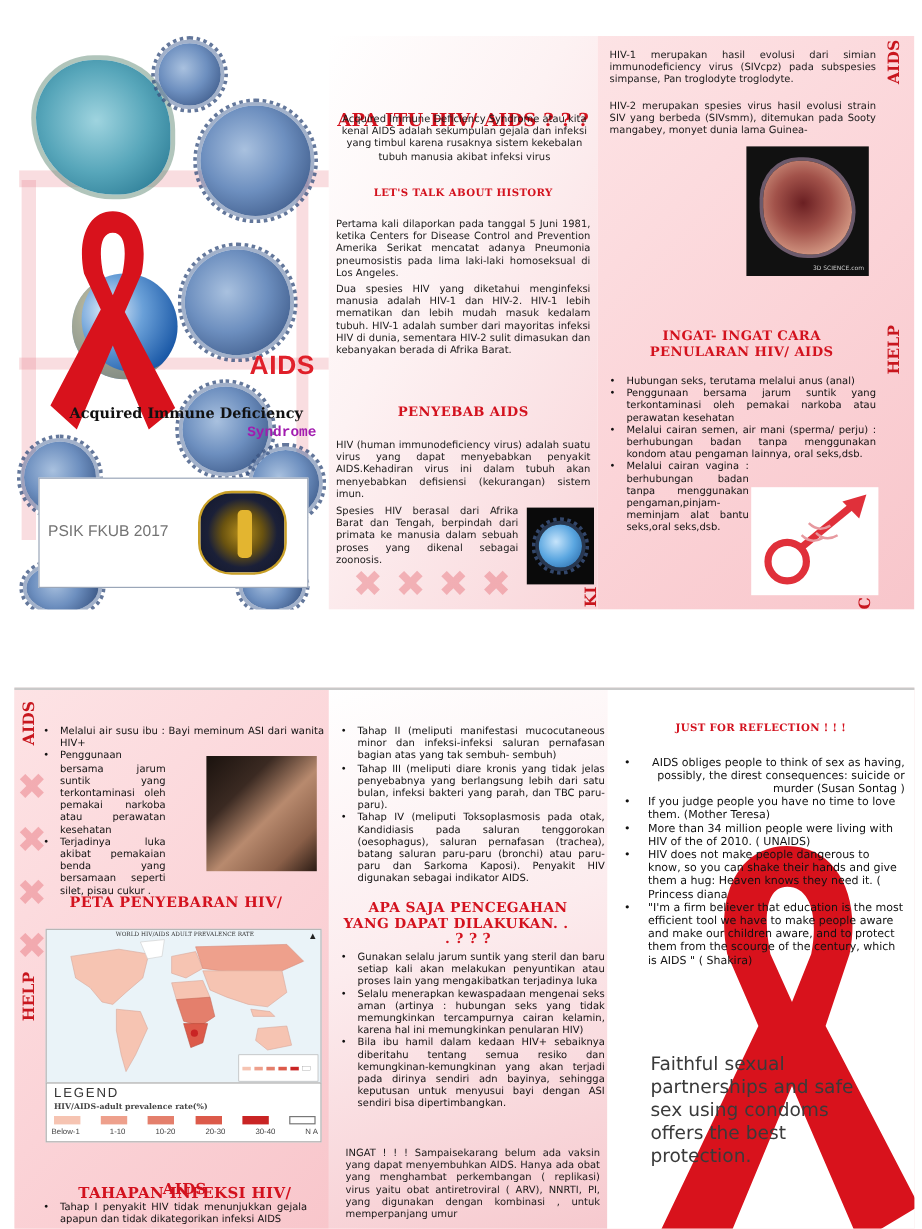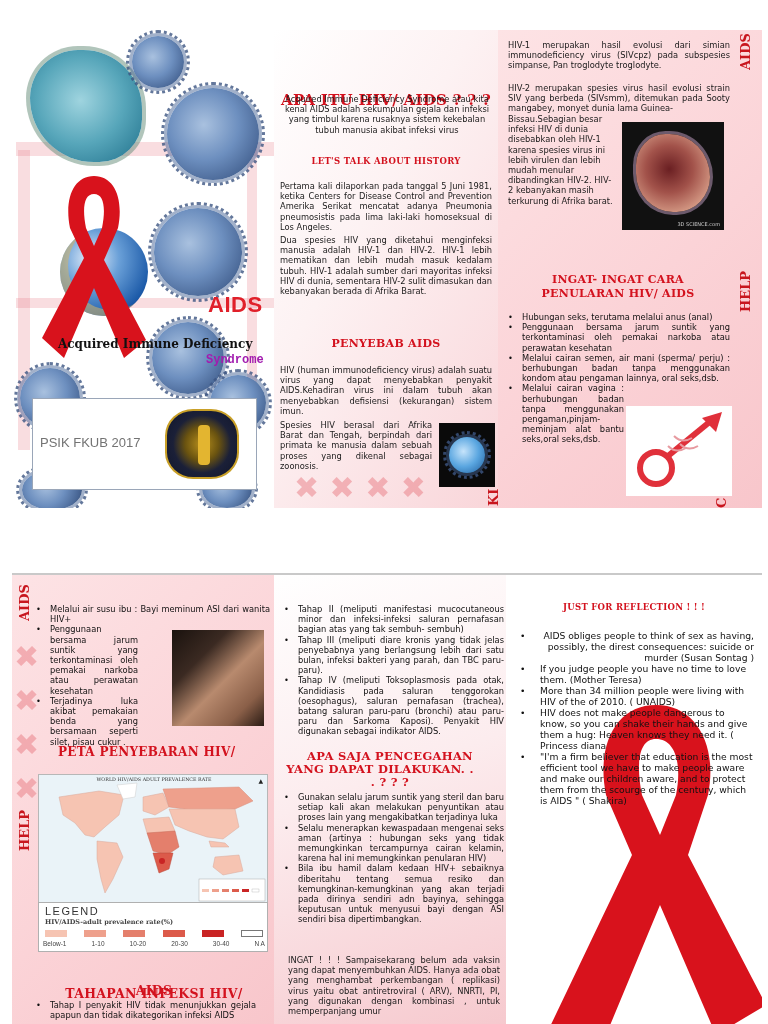--- a/index.html
+++ b/index.html
@@ -87,21 +87,20 @@
     <div class="photo" style="left:165px;top:393px;width:56px;height:64px;background:#0a0a0a;">
       <div class="virus" style="left:10px;top:14px;width:36px;height:36px;background:radial-gradient(circle at 40% 40%, #c6e4fb 0%, #5aa6e0 50%, #1e5c9c 100%);"></div>
     </div>
     <div class="ribbon-mark" style="left:20px;top:440px;">✖ ✖ ✖ ✖</div>
   </div>
 
   <div class="pinkpanel" style="left:486px;top:0;width:264px;height:478px;">
     <div class="vlabel" style="left:-12px;top:476px;font-size:13px;">KI</div>
     <p class="body-text" style="position:absolute;left:10px;top:10px;width:222px;">HIV-1 merupakan hasil evolusi dari simian immunodeficiency virus (SIVcpz) pada subspesies simpanse, Pan troglodyte troglodyte.</p>
     <p class="body-text" style="position:absolute;left:10px;top:53px;width:222px;">HIV-2 merupakan spesies virus hasil evolusi strain SIV yang berbeda (SIVsmm), ditemukan pada Sooty mangabey, monyet dunia lama Guinea-</p>
-    <p class="body-text" style="position:absolute;left:10px;top:84px;width:108px;text-align:left;">Bissau.Sebagian besar infeksi HIV di dunia disebabkan oleh HIV-1 karena spesies virus ini lebih virulen dan lebih mudah menular dibandingkan HIV-2. HIV-2 kebanyakan masih terkurung di Afrika barat.</p>
     <div class="photo" style="left:124px;top:92px;width:102px;height:108px;">
       <div style="position:absolute;left:14px;top:12px;width:74px;height:78px;border-radius:40% 55% 45% 50%;background:radial-gradient(circle at 45% 45%, #6a1f22 0%, #a2524a 40%, #d9a08a 80%, #e3c3b0 100%);box-shadow:0 0 0 3px rgba(170,140,170,0.6);"></div>
       <div style="position:absolute;right:4px;bottom:3px;font-size:5px;color:#ccc;">3D SCIENCE.com</div>
     </div>
     <div class="section-title" style="position:absolute;left:0;top:243px;width:240px;font-size:11px;line-height:13px;">INGAT- INGAT CARA</div>
     <div class="section-title" style="position:absolute;left:0;top:257px;width:240px;font-size:11px;line-height:13px;">PENULARAN HIV/ AIDS</div>
     <ul class="bullet-list" style="position:absolute;left:8px;top:282px;width:224px;">
       <li>Hubungan seks, terutama melalui anus (anal)</li>
       <li>Penggunaan bersama jarum suntik yang terkontaminasi oleh pemakai narkoba atau perawatan kesehatan</li>
       <li>Melalui cairan semen, air mani (sperma/ perju) : berhubungan badan tanpa menggunakan kondom atau pengaman lainnya, oral seks,dsb.</li>
@@ -225,14 +224,15 @@
       <path d="M120 0 C80 0 60 40 70 90 L96 150 L10 330 L70 330 L124 200 L180 330 L230 300 L152 150 L172 90 C182 40 160 0 120 0 Z M120 34 C140 34 146 60 140 90 L124 130 L106 90 C100 60 102 34 120 34 Z" fill="#d8121c"></path>
     </svg>
     <div class="section-title" style="position:absolute;left:0;top:27px;width:256px;font-size:8.5px;">JUST FOR REFLECTION ! ! !</div>
     <ul class="bullet-list" style="position:absolute;left:12px;top:55px;width:236px;">
       <li style="font-size:9.2px;line-height:11px;text-align:right;padding-left:22px;">AIDS obliges people to think of sex as having, possibly, the direst consequences:  suicide or murder  (Susan Sontag  )</li>
       <li style="font-size:9.2px;line-height:11px;text-align:left;padding-left:22px;">If you judge people you have no time to love them.  (Mother Teresa)</li>
       <li style="font-size:9.2px;line-height:11px;text-align:left;padding-left:22px;">More than 34 million people were living with HIV of the  of 2010. ( UNAIDS)</li>
       <li style="font-size:9.2px;line-height:11px;text-align:left;padding-left:22px;">HIV does not make people dangerous to know, so you can shake their hands and give them a hug: Heaven knows they need it. ( Princess diana</li>
       <li style="font-size:9.2px;line-height:11px;text-align:left;padding-left:22px;">"I'm a firm believer that education is the most efficient tool we have to make people aware and make our children aware, and to protect them from the scourge of the century, which is AIDS " ( Shakira)</li>
     </ul>
+    <div class="big-quote" style="left:36px;top:303px;width:180px;">Faithful sexual partnerships and safe sex using condoms offers the best protection.</div>
   </div>
 </div>
 
 </body></html>

